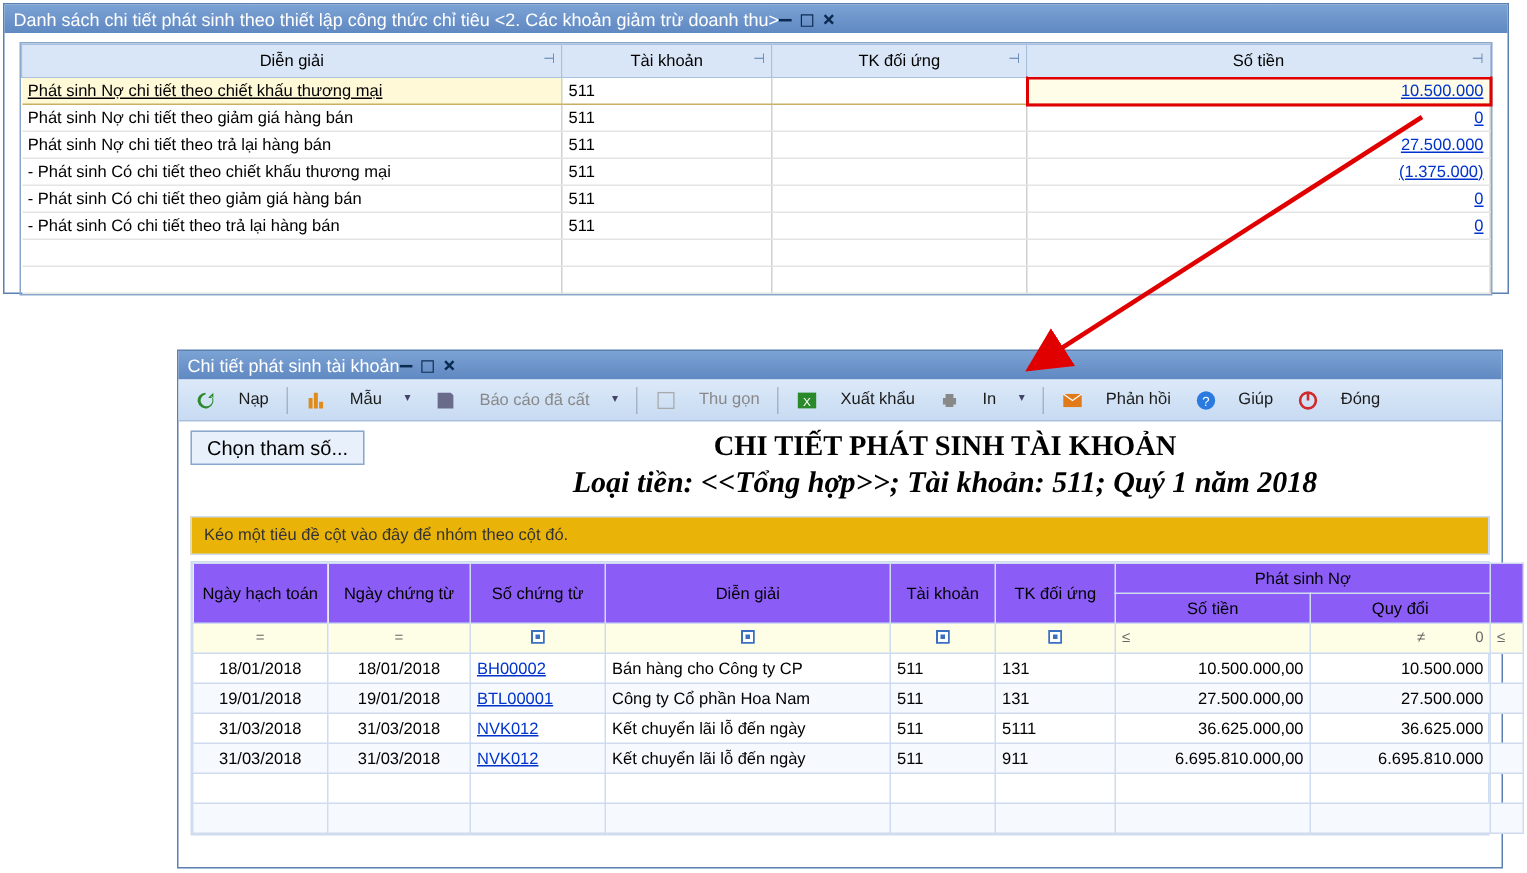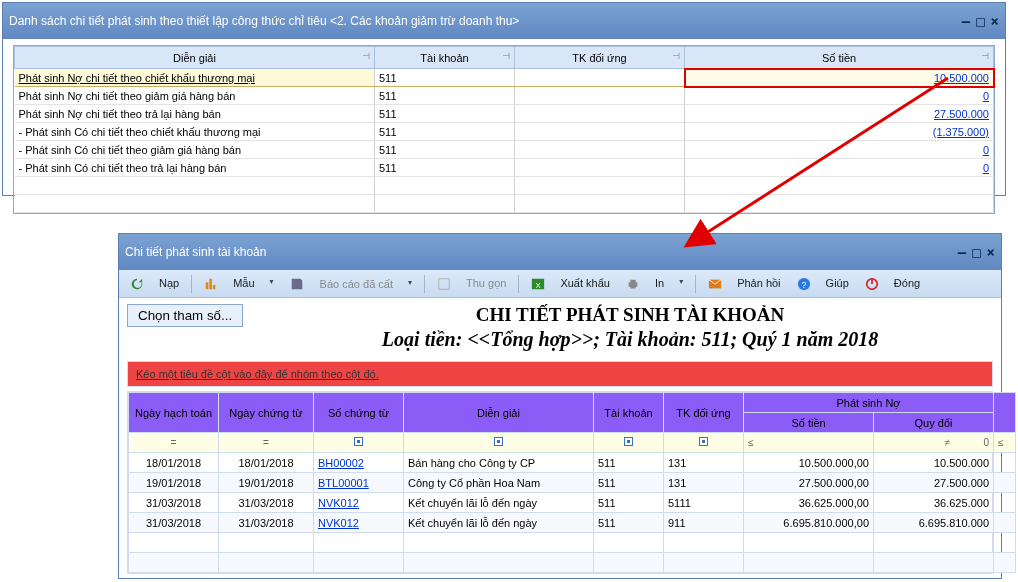--- a/index.html
+++ b/index.html
@@ -17,22 +17,21 @@
     border: 1px solid #5a7fb0;
     background: #fff;
   }
   .titlebar {
     background: linear-gradient(#7ba3d4, #6088c2);
     color: #fff;
     padding: 3px 6px;
     font-size: 12px;
     display: flex;
     align-items: center;
-    justify-content: space-between;
-    height: 36px;
+    height: 19px;
   }
   .titlebar .wc { display:flex; gap:6px; }
   .titlebar .wc span { font-family: monospace; cursor:pointer; font-weight:bold; font-size:14px; color:#0a2a50; }
   .win1 { left: 2px; top: 2px; width: 1004px; height: 194px; }
   .win1-body { padding: 6px 10px 10px 10px; }
   .grid1 { border: 1px solid #8aa8cc; }
   .grid1 table { width: 100%; border-collapse: collapse; }
   .grid1 th { background: #d9e6f7; font-weight: normal; border: 1px solid #a9c1de; padding: 3px 4px; position: relative; height:22px; }
   .grid1 th .pin { position:absolute; right:4px; top:4px; font-size:9px; color:#5a7fb0; }
   .grid1 td { border-right: 1px solid #d0d0d0; border-bottom: 1px solid #e4e4e4; padding: 2px 4px; height: 18px; }
@@ -57,21 +56,21 @@
   .ico { width:14px; height:14px; display:inline-block; }
 
   .params-btn {
     margin: 6px 0 0 8px; padding: 3px 10px; background:#e8f0fb; border:1px solid #8aa8cc; cursor:pointer;
   }
 
   .report-header { text-align:center; padding: 2px 8px 10px 8px; }
   .report-header h2 { font-family: "Times New Roman", serif; font-weight: bold; font-size: 19px; margin: 4px 0 2px; }
   .report-header .sub { font-family: "Times New Roman", serif; font-style: italic; font-weight: bold; font-size: 20px; }
 
-  .groupbar { background:#ef4444; border:1px solid #cfdcef; margin: 0 8px; padding: 6px 8px; color:#333;text-decoration:underline; }
+  .groupbar { background:#eab308; border:1px solid #cfdcef; margin: 0 8px; padding: 6px 8px; color:#333; }
 
   .grid2-wrap { margin: 4px 8px 8px 8px; border:1px solid #cfdcef; }
   .grid2 { width:100%; border-collapse: collapse; table-layout: fixed; }
   .grid2 th, .grid2 td { border:1px solid #cfdcef; padding:3px 4px; height:20px; overflow:hidden; white-space:nowrap; }
   .grid2 thead th { background:#8b5cf6; font-weight:normal; text-align:center; }
   .grid2 .frow td, .grid2 .frow th { background:#fefde6; text-align:center; font-size:10px; color:#666; }
   .grid2 .frow .sq { width:9px; height:9px; border:1px solid #3a70c0; display:inline-block; background:#3a70c0; box-shadow: inset 0 0 0 2px #fff; }
   .grid2 td.num { text-align:right; }
   .grid2 td.ctr { text-align:center; }
   .grid2 tbody tr:nth-child(even) td { background:#f6f9fd; }

